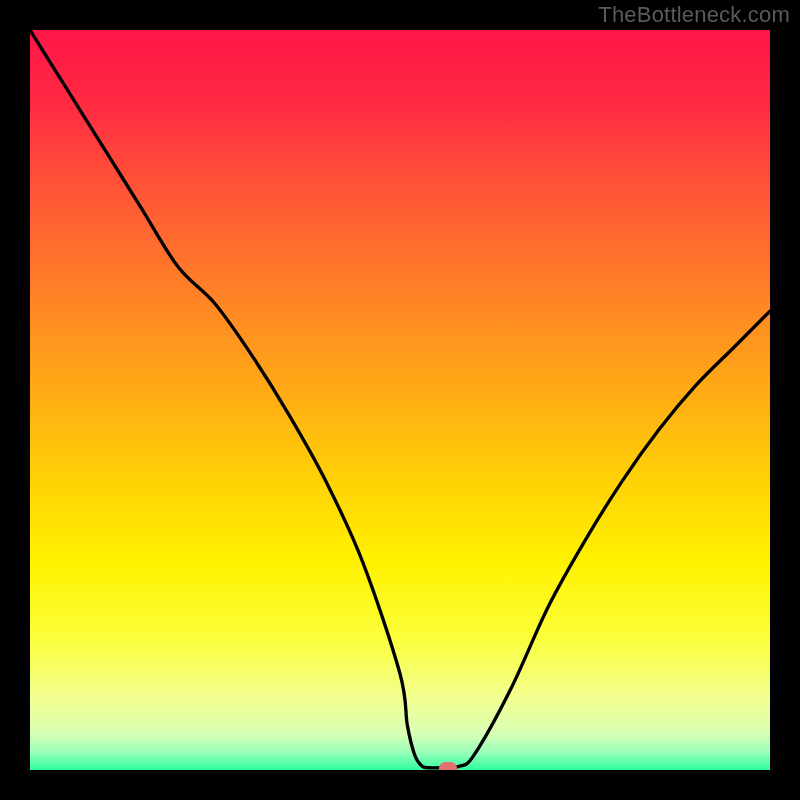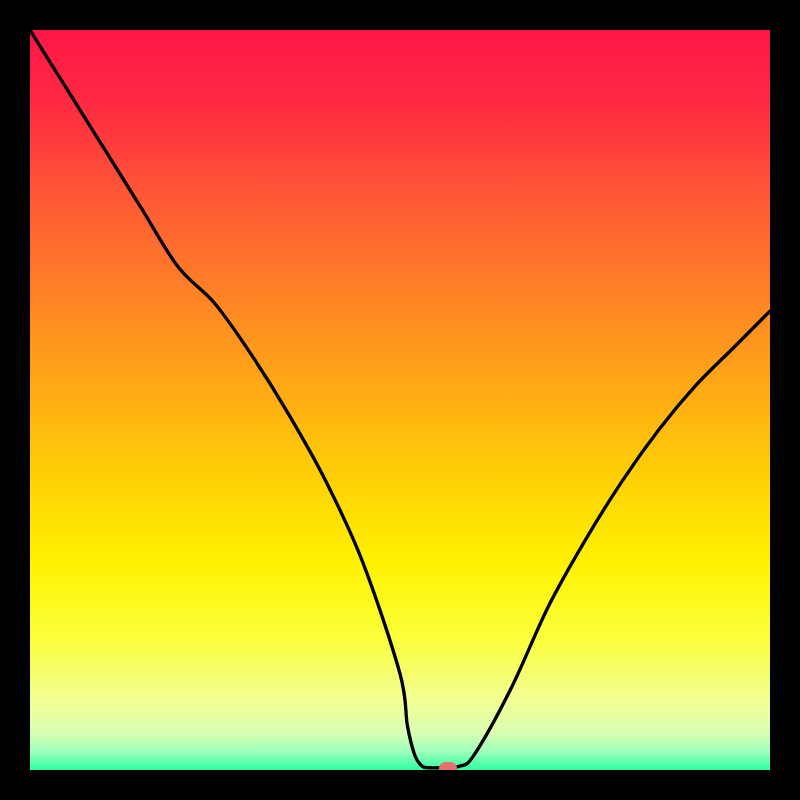--- a/index.html
+++ b/index.html
@@ -53,20 +53,21 @@
     left: 0; top: 0;
     width: 100%; height: 100%;
     z-index: 10;
   }
 </style>
 </head>
 <body>
 
 <div class="frame">
 
+  <div class="watermark">TheBottleneck.com</div>
 
   <div class="plot-area">
 
     <svg class="gradient" viewBox="0 0 100 100" preserveAspectRatio="none">
       <defs>
         <linearGradient id="bg-grad" x1="0" y1="0" x2="0" y2="1">
             <stop offset="0%" stop-color="#ff1648"></stop>
             <stop offset="10%" stop-color="#ff2a42"></stop>
             <stop offset="22%" stop-color="#ff5636"></stop>
             <stop offset="35%" stop-color="#ff8027"></stop>

